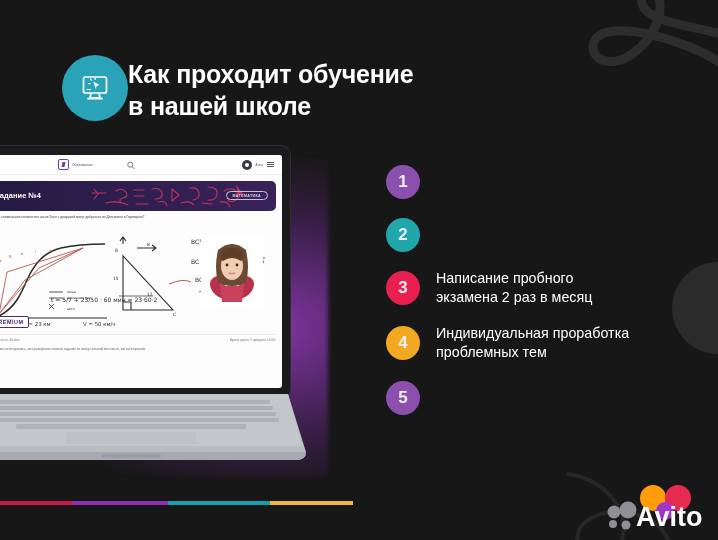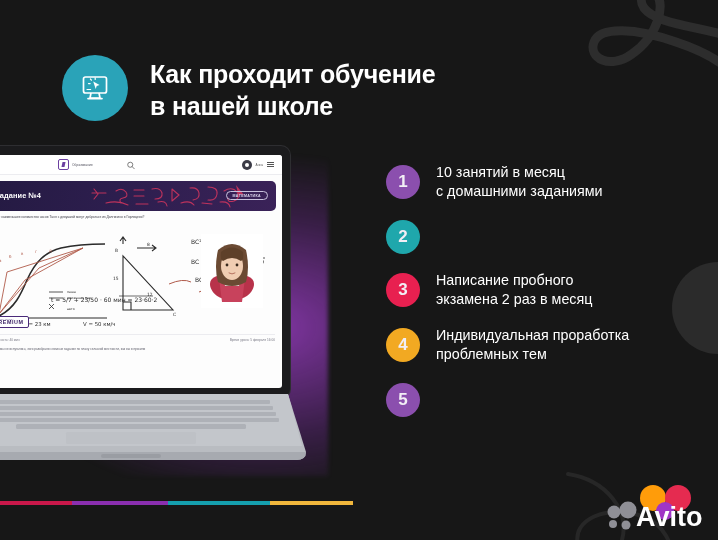--- a/index.html
+++ b/index.html
@@ -5,21 +5,21 @@
   html,body{margin:0;padding:0;background:#0e0e0e;}
   body{width:718px;height:540px;overflow:hidden;font-family:"Liberation Sans",sans-serif;}
   #stage{position:relative;width:718px;height:540px;background:#171717;overflow:hidden;}
 
   
   .deco-loop{position:absolute;left:586px;top:-14px;width:150px;height:150px;opacity:1;pointer-events:none;}
   .deco-circle-right{position:absolute;left:672px;top:262px;width:92px;height:92px;border-radius:50%;background:#2b2b2b;}
   .deco-arc-bottom{position:absolute;left:560px;top:470px;width:120px;height:120px;pointer-events:none;}
 
   
-  .hdr{position:absolute;left:62px;top:55px;display:flex;align-items:flex-start;gap:22px;}
+  .hdr{position:absolute;left:62px;top:55px;display:flex;align-items:flex-start;}
   .hdr-badge{width:66px;height:66px;border-radius:50%;background:#2aa3b8;display:flex;align-items:center;justify-content:center;flex:none;}
   .hdr-title{color:#ffffff;font-size:25px;font-weight:bold;line-height:1.28;letter-spacing:-0.2px;white-space:pre-line;margin-top:3px;}
 
   
   .list{position:absolute;left:386px;top:163px;width:300px;}
   .item{display:flex;align-items:flex-start;gap:16px;margin-bottom:17px;}
   .num{width:34px;height:34px;border-radius:50%;flex:none;display:flex;align-items:center;justify-content:center;
        color:#f2eef5;font-size:17px;font-weight:bold;margin-top:2px;}
   .item-text{color:#ffffff;font-size:14.3px;line-height:1.33;white-space:pre-line;font-weight:500;}
 
@@ -101,22 +101,20 @@
         <line x1="10" y1="19.5" x2="13.6" y2="19.5" stroke="#ffffff" stroke-width="1.2" stroke-linecap="round"></line>
       </svg>
     </div>
     <div class="hdr-title">Как проходит обучение
 в нашей школе</div>
   </div>
 
   <div class="list">
     <div class="item">
       <div class="num" style="background: rgb(139, 79, 174);">1</div>
-      <div class="item-text">10 занятий в месяц
-с домашними заданиями</div>
     </div>
     <div class="item">
       <div class="num" style="background: rgb(31, 167, 172);">2</div>
     </div>
     <div class="item">
       <div class="num" style="background: rgb(232, 32, 80);">3</div>
       <div class="item-text">Написание пробного
 экзамена 2 раз в месяц</div>
     </div>
     <div class="item">

